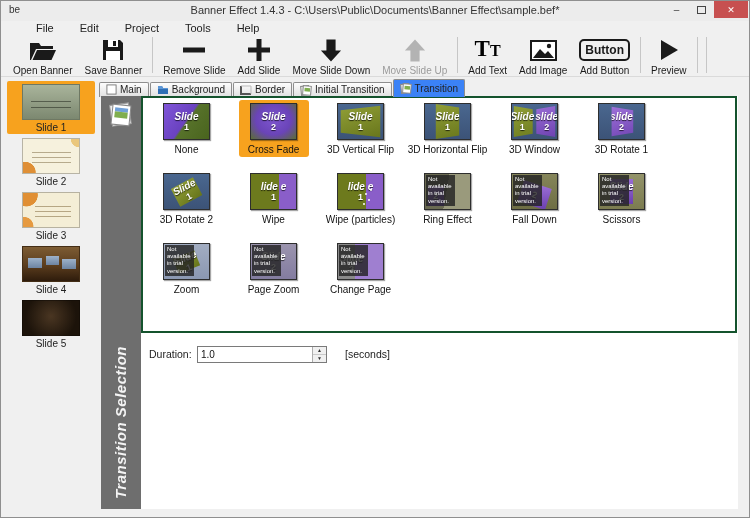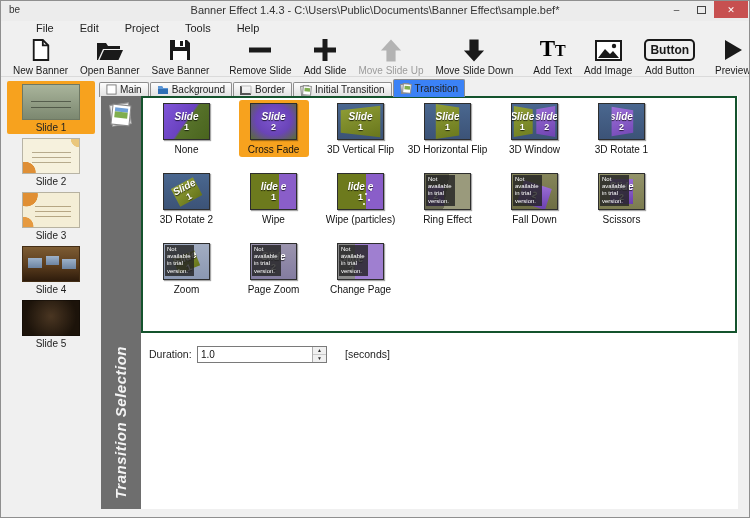--- a/index.html
+++ b/index.html
@@ -165,29 +165,20 @@
     <span class="menu-item">File</span>
     <span class="menu-item">Edit</span>
     <span class="menu-item">Project</span>
     <span class="menu-item">Tools</span>
     <span class="menu-item">Help</span>
   </div>
 
   <div class="toolbar">
     <div class="tbtn">
       <span class="ticon">
-          <svg width="20" height="24" viewBox="0 0 22 24">
-            <path d="M3 1h10l6 6v16H3z" fill="#fff" stroke="#1a1a1a" stroke-width="2"></path>
-            <path d="M13 1v6h6" fill="none" stroke="#1a1a1a" stroke-width="2"></path>
-          </svg>
-        </span>
-      <span class="tlbl">New Banner</span>
-    </div>
-    <div class="tbtn">
-      <span class="ticon">
           <svg width="28" height="22" viewBox="0 0 28 22">
             <path d="M1 21V4h9l2 3h12v3H7L2 21z" fill="#1a1a1a"></path>
             <path d="M3.5 21l4.5-10h19l-4.5 10z" fill="#1a1a1a"></path>
           </svg>
         </span>
       <span class="tlbl">Open Banner</span>
     </div>
     <div class="tbtn">
       <span class="ticon">
           <svg width="22" height="22" viewBox="0 0 22 22">
@@ -209,35 +200,35 @@
       <span class="tlbl">Remove Slide</span>
     </div>
     <div class="tbtn">
       <span class="ticon">
           <svg width="26" height="26" viewBox="0 0 26 26">
             <path d="M13 2v22M2 13h22" stroke="#1a1a1a" stroke-width="5"></path>
           </svg>
         </span>
       <span class="tlbl">Add Slide</span>
     </div>
+    <div class="tbtn">
+      <span class="ticon">
+          <svg width="22" height="25" viewBox="0 0 24 26">
+            <path d="M12 25L1 13h6V1h10v12h6z" fill="#1a1a1a"></path>
+          </svg>
+        </span>
+      <span class="tlbl">Move Slide Down</span>
+    </div>
     <div class="tbtn disabled">
       <span class="ticon">
           <svg width="22" height="25" viewBox="0 0 24 26">
             <path d="M12 1L23 13h-6v12H7V13H1z" fill="#b3b3b3"></path>
           </svg>
         </span>
       <span class="tlbl">Move Slide Up</span>
-    </div>
-    <div class="tbtn">
-      <span class="ticon">
-          <svg width="22" height="25" viewBox="0 0 24 26">
-            <path d="M12 25L1 13h6V1h10v12h6z" fill="#1a1a1a"></path>
-          </svg>
-        </span>
-      <span class="tlbl">Move Slide Down</span>
     </div>
     <div class="tsep"></div>
     <div class="tbtn">
       <span class="ticon">
           <span class="tticon">T<span class="t2">T</span></span>
         </span>
       <span class="tlbl">Add Text</span>
     </div>
     <div class="tbtn">
       <span class="ticon">

